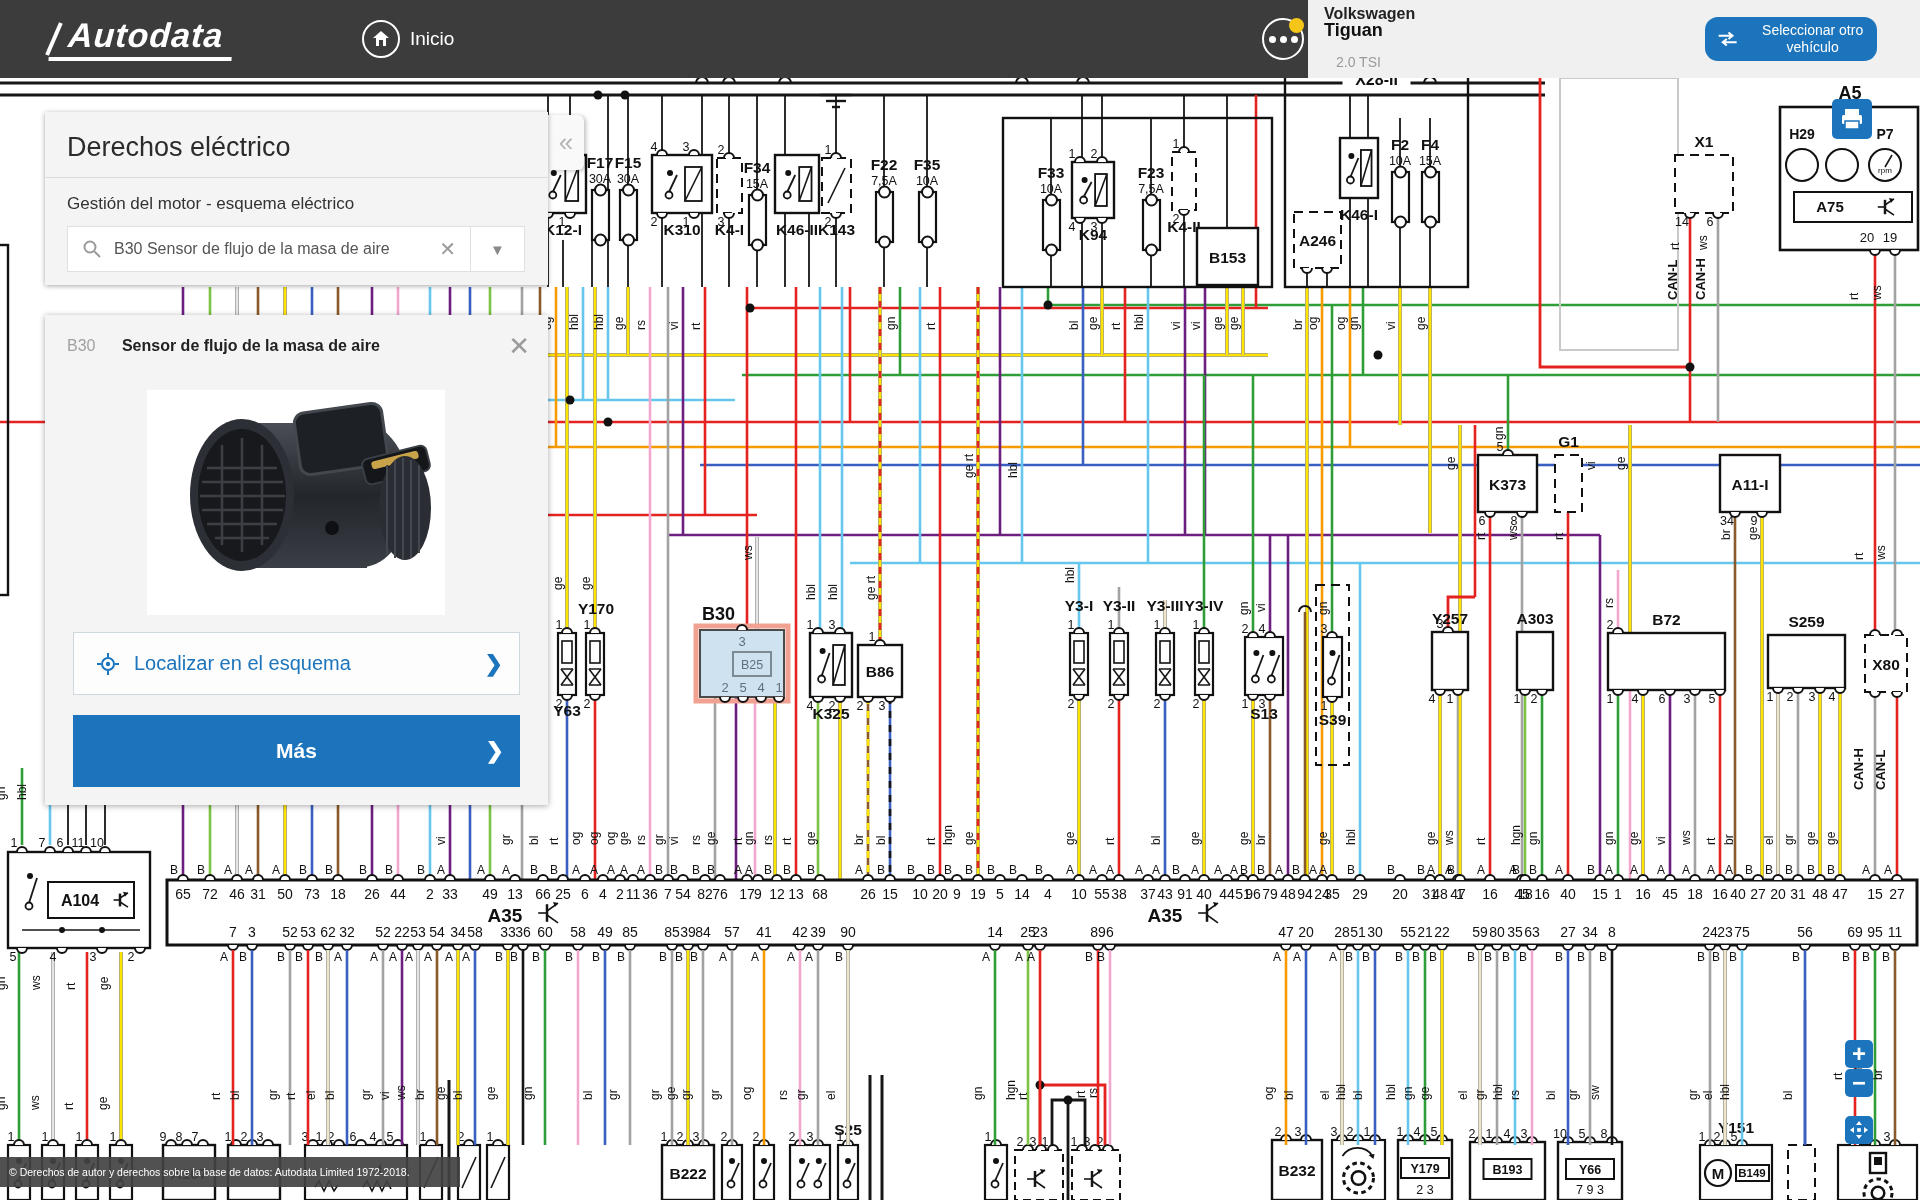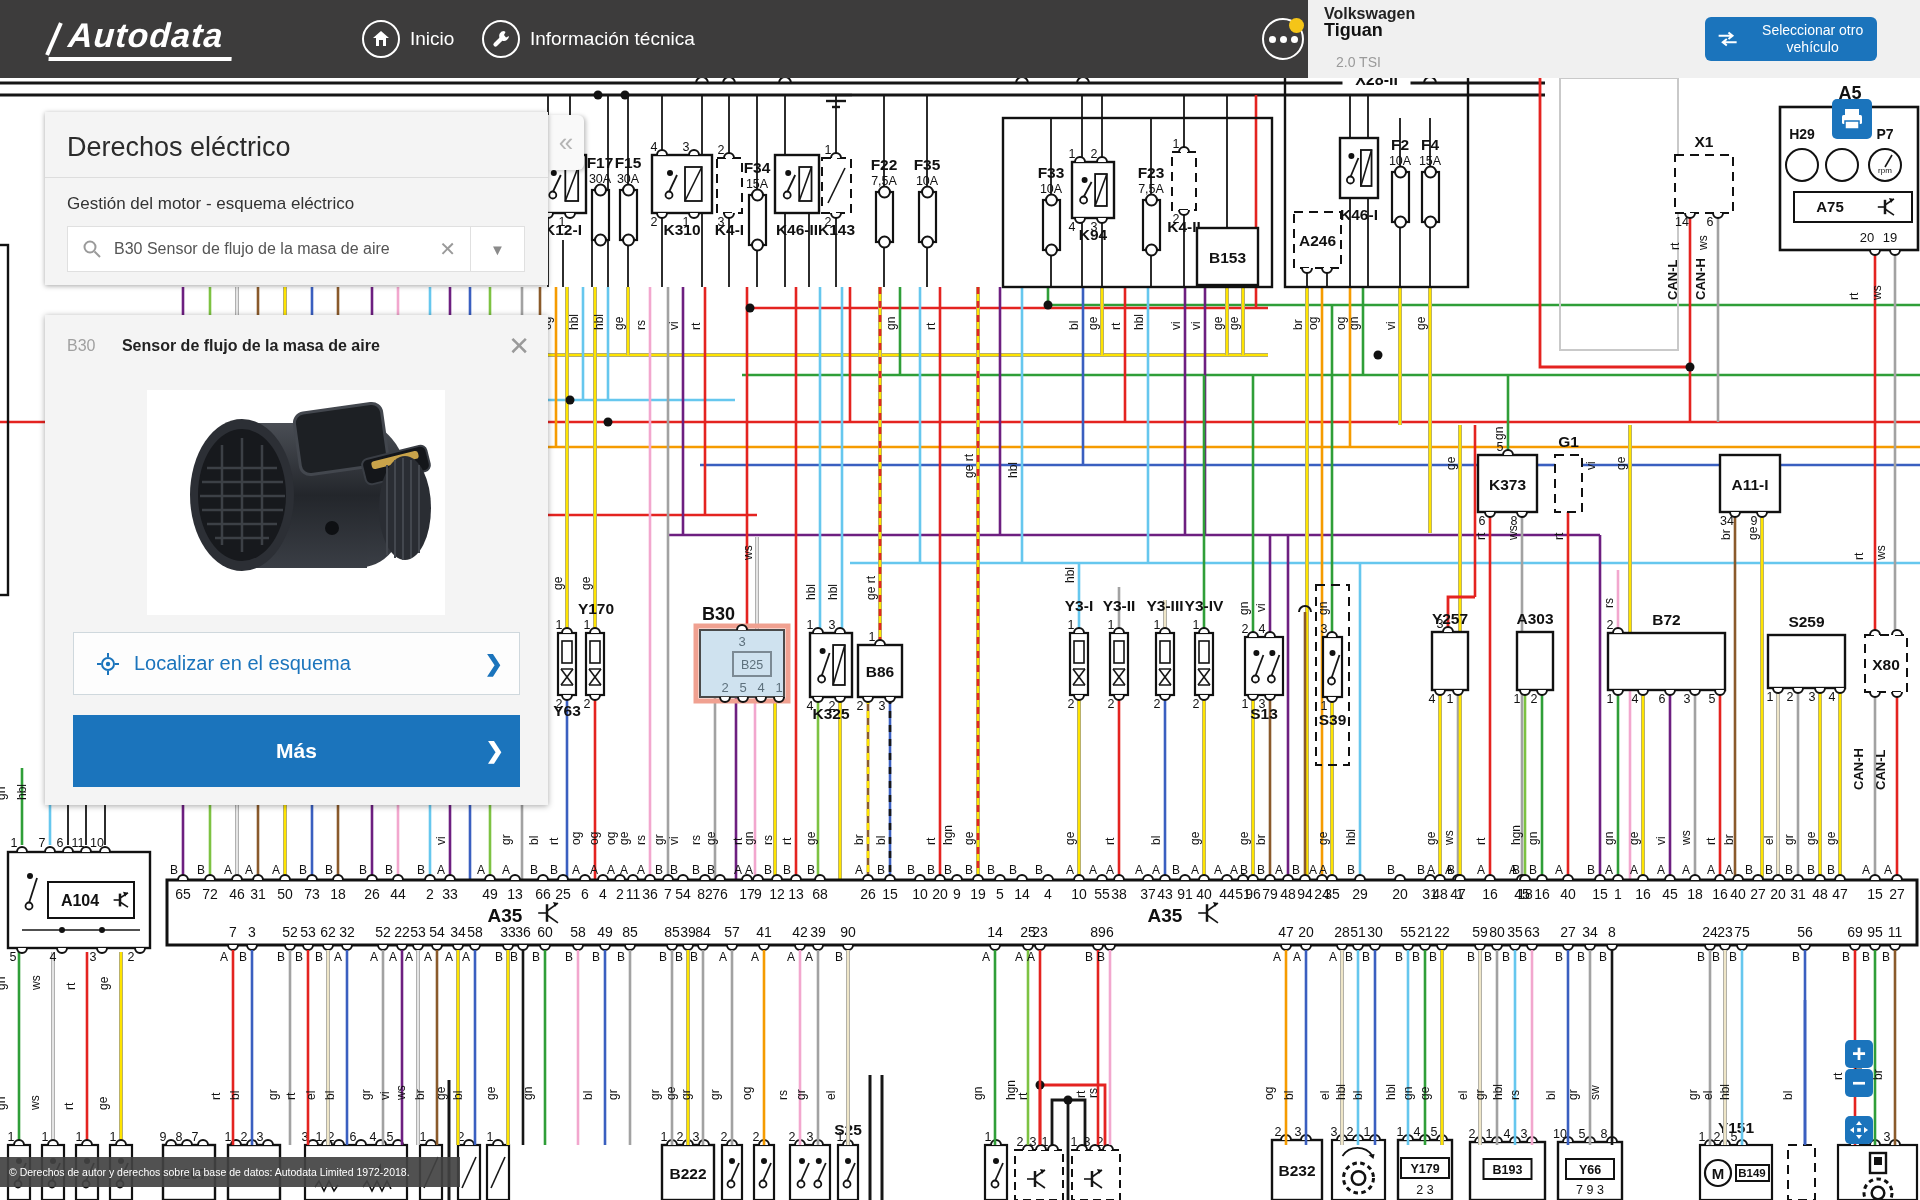--- a/index.html
+++ b/index.html
@@ -11,21 +11,21 @@
   .logo:before { content:""; position:absolute; left:2px; top:6px; width:4px; height:34px; background:#fff; transform:rotate(20deg); }
   .nav { position:absolute; top:0; height:78px; display:flex; align-items:center; gap:10px; color:#fff; font-size:19px; }
   .navicon { width:38px; height:38px; border:2px solid #fff; border-radius:50%; display:flex; align-items:center; justify-content:center; }
   .dotsbtn { position:absolute; left:1262px; top:18px; width:42px; height:42px; border:2px solid #fff; border-radius:50%; display:flex; align-items:center; justify-content:center; gap:4px; }
   .dotsbtn i { width:7px; height:7px; background:#fff; border-radius:50%; }
   .dotsbtn b { position:absolute; right:-2px; top:-2px; width:15px; height:15px; background:#f5c518; border-radius:50%; }
   .vehpanel { position:absolute; left:1308px; top:0; width:740px; height:78px; background:#f0f0f0; z-index:21; }
   .veh-make { position:absolute; left:16px; top:5px; font-weight:bold; font-size:16px; color:#222; }
   .veh-model { position:absolute; left:16px; top:20px; font-weight:bold; font-size:18px; color:#111; }
   .veh-eng { position:absolute; left:28px; top:54px; font-size:14px; color:#9a9a9a; }
-  .vehbtn { position:absolute; left:397px; top:17px; width:172px; height:44px; background:#1b74bc; border-radius:6px; color:#fff; font-size:14px; display:flex; align-items:center; padding-left:12px; gap:10px; }
+  .vehbtn { position:absolute; left:397px; top:17px; width:172px; height:44px; background:#1b74bc; border-radius:13px; color:#fff; font-size:14px; display:flex; align-items:center; padding-left:12px; gap:10px; }
   .vehbtn .txt { line-height:1.25; text-align:center; }
   
   .lpanel { position:absolute; left:45px; top:112px; width:503px; height:173px; background:#f4f4f4; box-shadow:0 1px 5px rgba(0,0,0,.35); z-index:10; }
   .lpanel h1 { font-size:27px; font-weight:normal; color:#2b2b2b; padding:20px 0 14px 22px; border-bottom:1px solid #ddd; }
   .lpanel h2 { font-size:17px; font-weight:normal; color:#333; padding:16px 0 12px 22px; }
   .searchbox { margin-left:22px; width:458px; height:46px; background:#fff; border:1px solid #e0e0e0; display:flex; align-items:center; }
   .searchbox .mag { margin:0 12px 0 14px; }
   .searchbox input { border:0; outline:0; flex:1; font-size:16px; color:#555; font-family:inherit; background:transparent; }
   .searchbox .clear { color:#9a9a9a; font-size:20px; padding:0 14px; }
   .searchbox .ddl { width:54px; height:100%; border-left:1px solid #e0e0e0; display:flex; align-items:center; justify-content:center; color:#8a8a8a; font-size:15px; }
@@ -1526,28 +1526,20 @@
 <div class="topbar">
   <div class="logo">Autodata</div>
   <div class="nav" style="left:362px">
     <span class="navicon">
         <svg width="20" height="20" viewBox="0 0 20 20">
           <path d="M10 2 L18 9 H15 V17 H12 V11 H8 V17 H5 V9 H2 Z" fill="#fff"></path>
         </svg>
       </span>
     <span>Inicio</span>
   </div>
-  <div class="nav" style="left:482px">
-    <span class="navicon">
-        <svg width="20" height="20" viewBox="0 0 20 20">
-          <path d="M13 2 a5 5 0 0 0 -4.7 6.7 L3 14 a2 2 0 0 0 3 3 L11.3 11.7 A5 5 0 0 0 18 7 l-3 1.5 L13 6 L14.5 3 Z" fill="#fff"></path>
-        </svg>
-      </span>
-    <span>Información técnica</span>
-  </div>
   <div class="dotsbtn">
       <i></i>
       <i></i>
       <i></i>
       <b></b>
     </div>
 </div>
 
 <div class="vehpanel">
   <div class="veh-make">Volkswagen</div>

